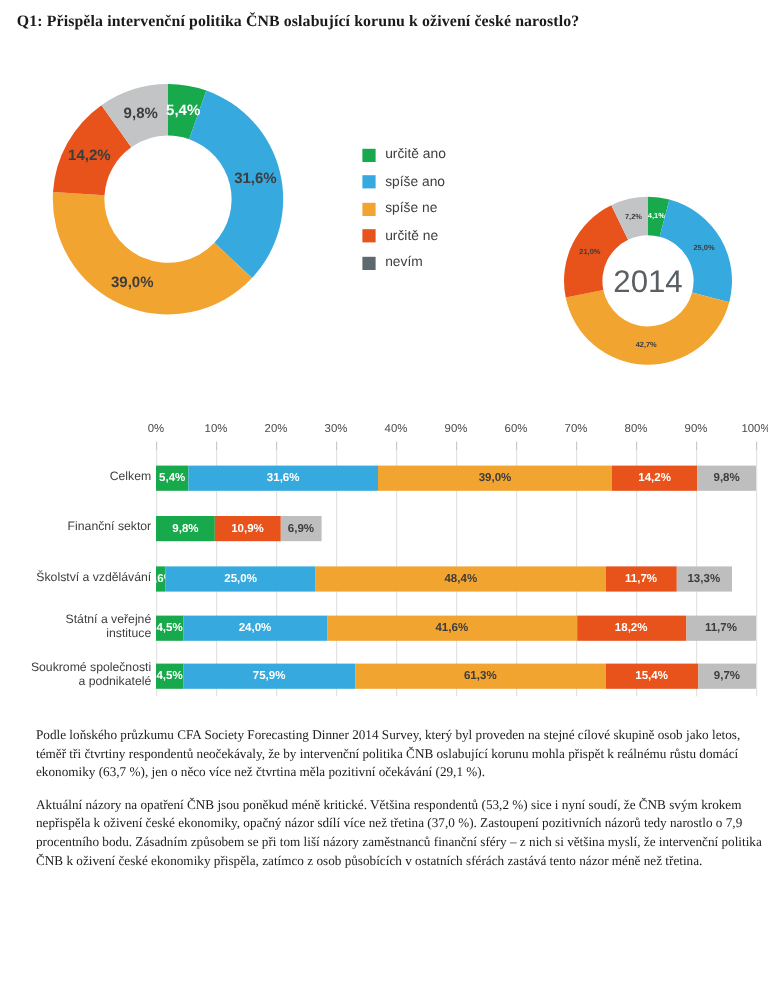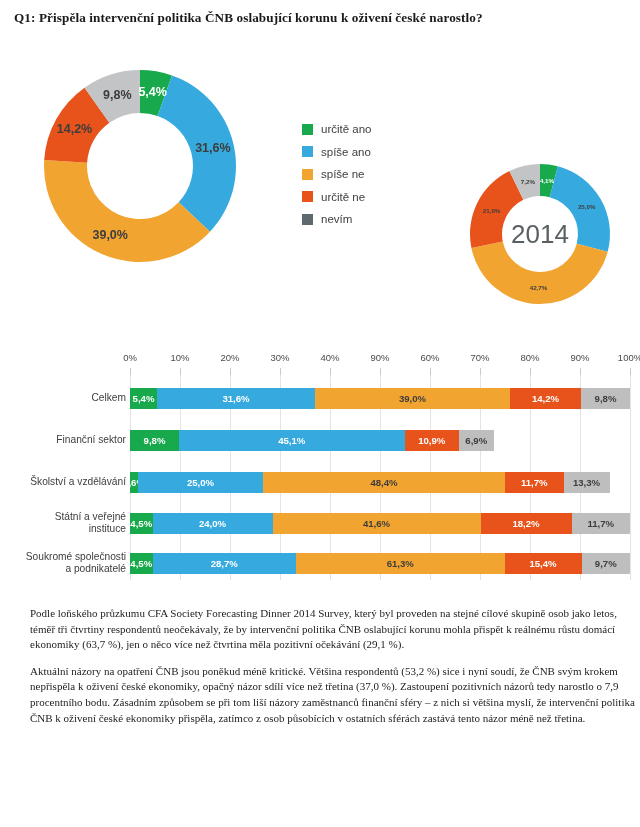--- a/index.html
+++ b/index.html
@@ -167,21 +167,20 @@
         <div class="seg on-dark" style="width: 158px; background: rgb(54, 170, 223);">31,6%</div>
         <div class="seg on-light" style="width: 195px; background: rgb(242, 164, 48);">39,0%</div>
         <div class="seg on-dark" style="width: 71px; background: rgb(232, 82, 27);">14,2%</div>
         <div class="seg on-light" style="width: 49px; background: rgb(190, 190, 190);">9,8%</div>
       </div>
       <div class="rowlabel" style="top: 17px;">
         <div>Celkem</div>
       </div>
       <div class="row" style="top: 55px;">
         <div class="seg on-dark" style="width: 49px; background: rgb(23, 169, 75);">9,8%</div>
-        <div class="seg on-dark" style="width: 225.5px; background: rgb(54, 170, 223);">45,1%</div>
         <div class="seg on-dark" style="width: 54.5px; background: rgb(232, 82, 27); text-align: right;">10,9%</div>
         <div class="seg on-light" style="width: 34.5px; background: rgb(190, 190, 190);">6,9%</div>
       </div>
       <div class="rowlabel" style="top: 59px;">
         <div>Finanční sektor</div>
       </div>
       <div class="row" style="top: 97px;">
         <div class="seg on-dark" style="width: 8px; background: rgb(23, 169, 75);">1,6%</div>
         <div class="seg on-dark" style="width: 125px; background: rgb(54, 170, 223);">25,0%</div>
         <div class="seg on-light" style="width: 242px; background: rgb(242, 164, 48);">48,4%</div>
@@ -197,21 +196,21 @@
         <div class="seg on-light" style="width: 208px; background: rgb(242, 164, 48);">41,6%</div>
         <div class="seg on-dark" style="width: 91px; background: rgb(232, 82, 27);">18,2%</div>
         <div class="seg on-light" style="width: 58.5px; background: rgb(190, 190, 190);">11,7%</div>
       </div>
       <div class="rowlabel" style="top: 136px;">
         <div>Státní a veřejné</div>
         <div>instituce</div>
       </div>
       <div class="row" style="top: 178px;">
         <div class="seg on-dark" style="width: 22.5px; background: rgb(23, 169, 75);">4,5%</div>
-        <div class="seg on-dark" style="width: 143.5px; background: rgb(54, 170, 223);">28,7%</div>
+        <div class="seg on-dark" style="width: 143.5px; background: rgb(54, 170, 223);">75,9%</div>
         <div class="seg on-light" style="width: 208.5px; background: rgb(242, 164, 48);">61,3%</div>
         <div class="seg on-dark" style="width: 77px; background: rgb(232, 82, 27);">15,4%</div>
         <div class="seg on-light" style="width: 48.5px; background: rgb(190, 190, 190);">9,7%</div>
       </div>
       <div class="rowlabel" style="top: 176px;">
         <div>Soukromé společnosti</div>
         <div>a podnikatelé</div>
       </div>
     </div>
 </div>

